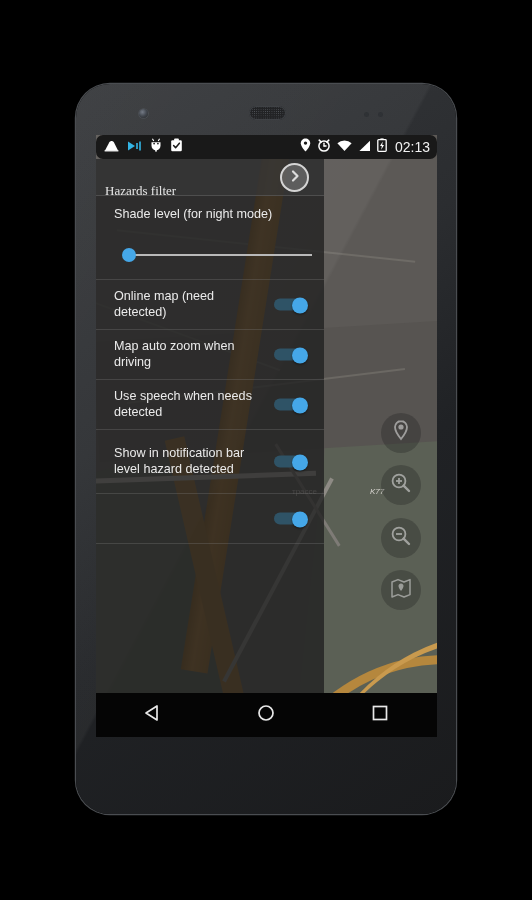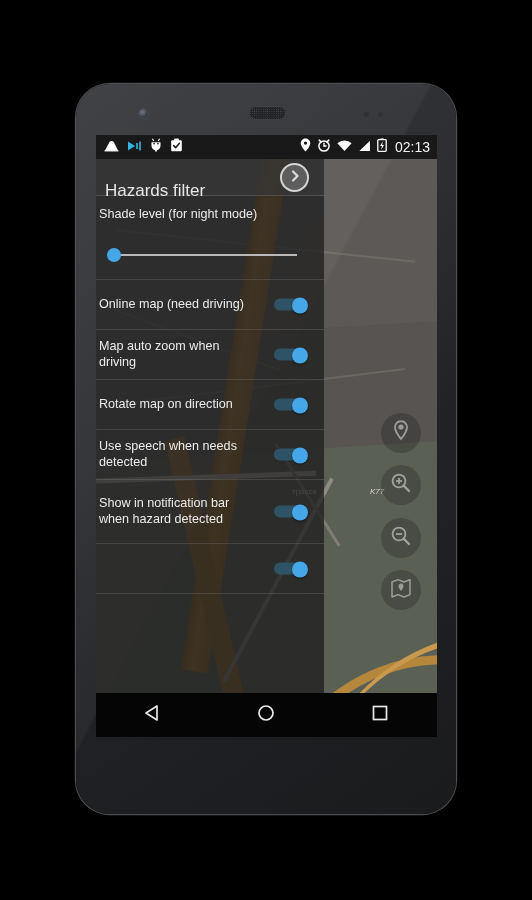--- a/index.html
+++ b/index.html
@@ -175,20 +175,21 @@
   #map-btn-layer { top: 435px; }
   .map-btn svg { opacity: .55; }
 
   
   #statusbar {
     position: absolute; left: 0; top: 0;
     width: 341px; height: 24px;
     background: #191919;
     display: flex; align-items: center;
     z-index: 40;
+    border-radius: 7px;
   }
   #sb-left {
     display: flex; align-items: center; gap: 8px;
     padding-left: 8px;
   }
   #sb-right {
     position: absolute; right: 7px; top: 0; height: 24px;
     display: flex; align-items: center; gap: 6px;
   }
   #sb-clock {
@@ -206,37 +207,37 @@
     overflow: hidden;
   }
   #settings-head {
     position: relative;
     height: 37px;
     background: rgba(56,56,56,.72);
     display: flex; align-items: center;
     border-bottom: 1px solid rgba(120,120,120,.38);
   }
   #settings-head-title {
-    color: #e6e6e6; font-size: 17px;
+    color: #e6e6e6; font-size: 13px;
     padding-left: 9px;
-    font-family: Liberation Sans, sans-serif;
+    font-family: Liberation Serif, serif;
     margin-top: 28px;
   }
   #hazards-arrow {
     position: absolute; right: 15px; top: 4px;
     width: 29px; height: 29px; border-radius: 50%;
     background: rgba(150,150,150,.42);
     border: 2px solid #d4d4d4;
     display: flex; align-items: center; justify-content: center;
   }
 
   .row {
     position: relative;
     border-bottom: 1px solid rgba(130,130,130,.30);
-    padding: 0 3px;
+    padding: 0 18px;
     display: flex; align-items: center;
     min-height: 50px;
   }
   .row-label {
     color: #ebebeb;
     font-size: 12.6px;
     line-height: 15.5px;
     max-width: 150px;
     font-family: "Liberation Sans", sans-serif;
   }
@@ -377,53 +378,46 @@
       <div class="row" id="row-shade">
         <div class="row-label" style="max-width:200px">Shade level (for night mode)</div>
         <div id="slider-wrap">
           <div id="slider-track"></div>
           <div id="slider-thumb"></div>
         </div>
       </div>
 
 
       <div class="row">
-        <div class="row-label">Online map (need driving)</div>
+        <div class="row-label">Online map (need detected)</div>
         <div class="switch">
           <div class="switch-track"></div>
           <div class="switch-thumb"></div>
         </div>
       </div>
 
       <div class="row">
         <div class="row-label">Map auto zoom when driving</div>
         <div class="switch">
           <div class="switch-track"></div>
           <div class="switch-thumb"></div>
         </div>
       </div>
 
-      <div class="row">
-        <div class="row-label">Rotate map on direction</div>
-        <div class="switch">
-          <div class="switch-track"></div>
-          <div class="switch-thumb"></div>
-        </div>
-      </div>
 
       <div class="row">
         <div class="row-label">Use speech when needs detected</div>
         <div class="switch">
           <div class="switch-track"></div>
           <div class="switch-thumb"></div>
         </div>
       </div>
 
       <div class="row" style="min-height:64px">
-        <div class="row-label">Show in notification bar when hazard detected</div>
+        <div class="row-label">Show in notification bar level hazard detected</div>
         <div class="switch">
           <div class="switch-track"></div>
           <div class="switch-thumb"></div>
         </div>
       </div>
 
       <div class="row">
         <div class="switch">
           <div class="switch-track"></div>
           <div class="switch-thumb"></div>

